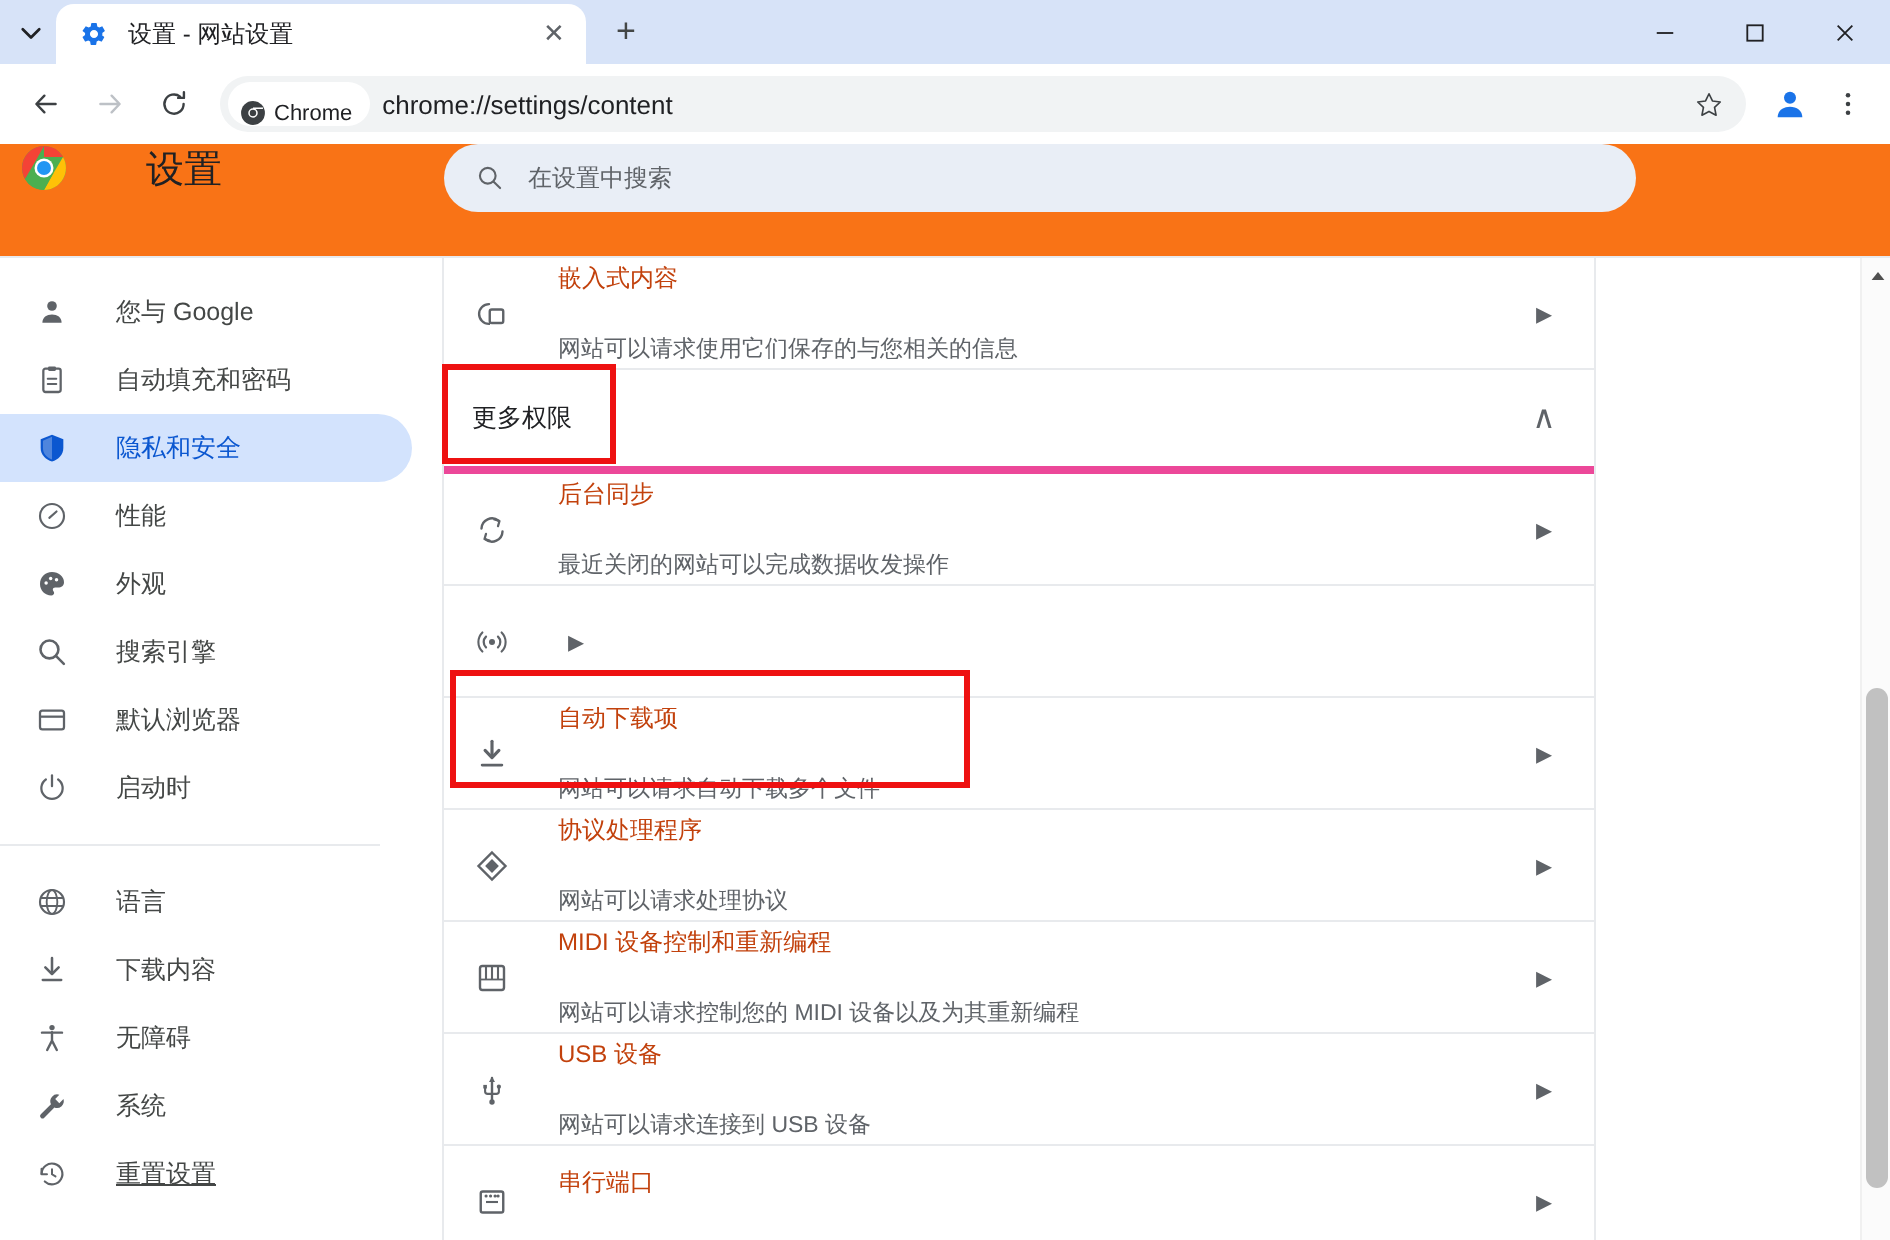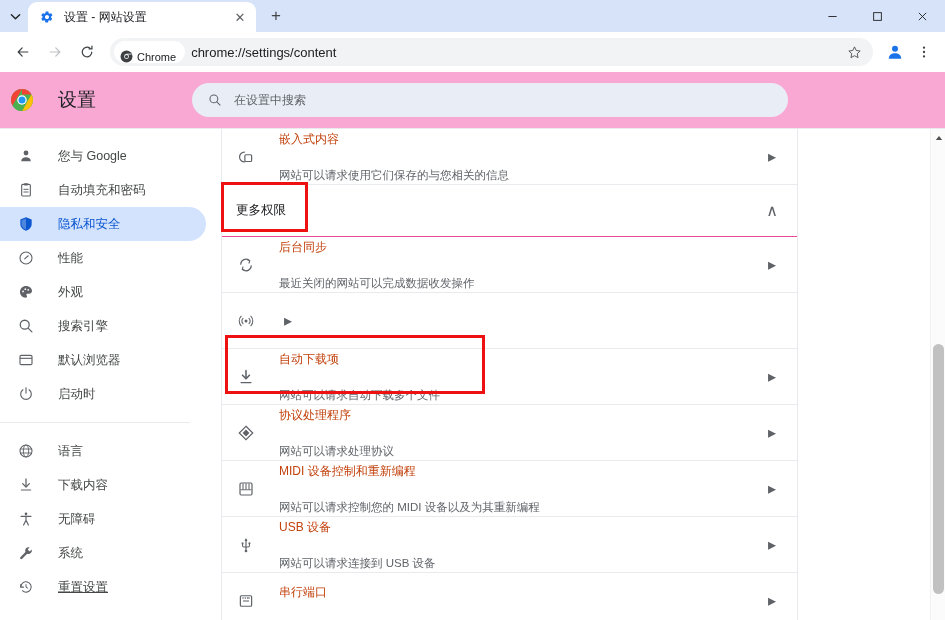--- a/index.html
+++ b/index.html
@@ -17,21 +17,21 @@
     height: 32px; background: #d7e3f8;
     display: flex; align-items: flex-end; padding-left: 2px;
     position: relative;
   }
   .tab-search {
     width: 26px; height: 26px; margin-bottom: 3px;
     display: flex; align-items: center; justify-content: center;
     border-radius: 50%; cursor: pointer; flex: 0 0 auto;
   }
   .tab {
-    width: 228px; height: 30px; background: #ffffff;
+    width: 265px; height: 30px; background: #ffffff;
     border-radius: 9px 9px 0 0;
     display: flex; align-items: center;
     padding: 0 8px 0 11px; position: relative; cursor: pointer;
     flex: 0 0 auto;
   }
   .tab-favicon {
     width: 16px; height: 16px; flex: 0 0 auto;
     display: flex; align-items: center; justify-content: center;
   }
   .tab-title {
@@ -94,22 +94,22 @@
     justify-content: center; margin-right: 2px; cursor: pointer;
   }
   .menu-btn {
     width: 26px; height: 28px; display: flex; align-items: center;
     justify-content: center; cursor: pointer; color: #3c4043;
   }
 
   
   .page { position: absolute; top: 72px; left: 0; right: 0; bottom: 0; background:#fff; }
   .settings-header {
-    height: 56px; display: flex; align-items: center;
-    padding: 0 0 0 10px; background: #f9a8d4;
+    height: 56px; display: flex; align-items: flex-start;
+    padding: 0 0 0 10px; background: #f97316; gap: 15px;
   }
   .chrome-logo { width: 24px; height: 24px; flex: 0 0 auto; }
   .settings-title {
     font-size: 19px; color: #202124; margin-left: 24px;
     font-weight: 400; flex: 0 0 auto;
   }
   .search-wrap {
     margin-left: 96px; width: 596px; height: 34px;
     background: #e9eef6; border-radius: 17px;
     display: flex; align-items: center; padding: 0 16px;
@@ -165,21 +165,21 @@
   }
   .row-text { flex: 1 1 auto; min-width: 0; }
   .row-title { font-size: 12px; color: #c2410c; line-height: 17px; }
   .row-sub { font-size: 11.5px; color: #5f6368; line-height: 17px; margin-top: 19px; }
   .row-arrow {
     width: 18px; flex: 0 0 auto; display: flex;
     align-items: center; justify-content: center; color: #5f6368;
   }
   .section-row {
     height: 52px; display: flex; align-items: center;
-    padding: 0 16px 0 14px; border-bottom: 1px solid #ec4899;
+    padding: 0 16px 0 14px; border-bottom: 4px solid #ec4899;
     cursor: pointer; background: #fff;
   }
   .section-label { font-size: 12.5px; color: #202124; flex: 1 1 auto; }
 
   
   .redbox {
     position: absolute; border: 3px solid #ee1111;
     pointer-events: none; z-index: 20;
   }
 

